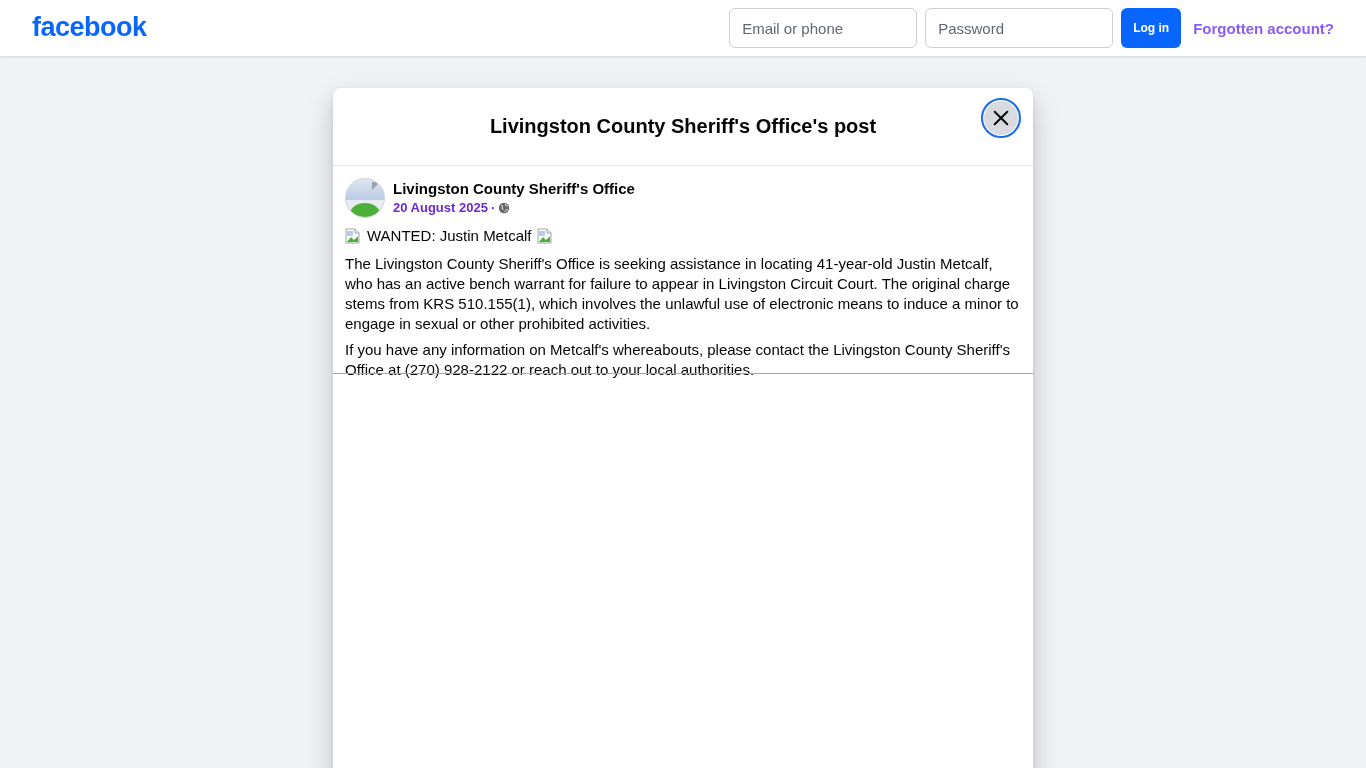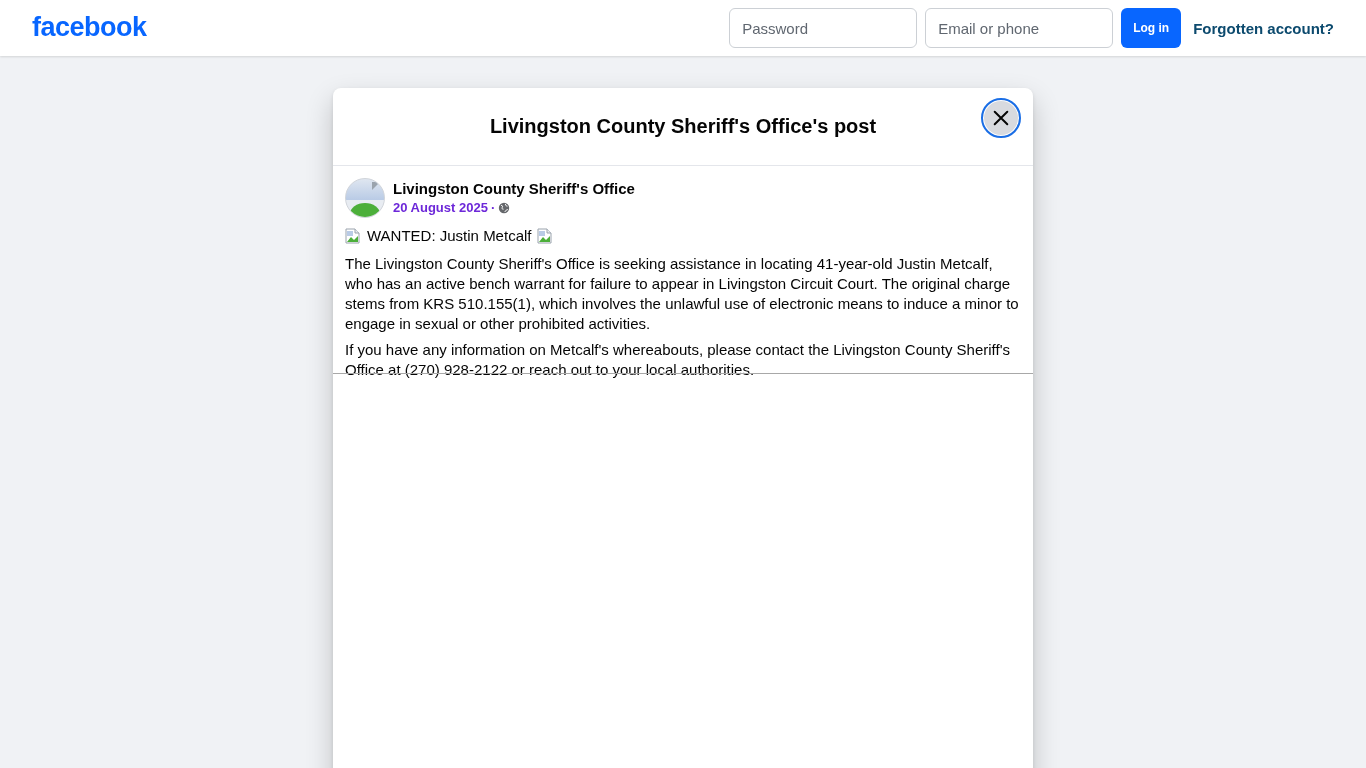--- a/index.html
+++ b/index.html
@@ -5,21 +5,21 @@
     * { box-sizing: border-box; margin: 0; padding: 0; }
     html, body { width: 1366px; height: 768px; overflow: hidden; }
     body { background: #f0f2f5; font-family: "Liberation Sans", "DejaVu Sans", sans-serif; color: #050505; position: relative; }
 
     .topbar { position: absolute; top: 0; left: 0; width: 1366px; height: 56px; background: #fff; box-shadow: 0 1px 2px rgba(0,0,0,0.12); display: flex; align-items: center; }
     .logo { position: absolute; left: 32px; top: 12px; font-family: "Liberation Sans", sans-serif; font-weight: bold; font-size: 27px; letter-spacing: -0.5px; color: #0866ff; }
     .login { position: absolute; top: 8px; right: 0; display: flex; align-items: center; }
     .field { width: 188px; height: 40px; border: 1px solid #ccd0d5; border-radius: 6px; background: #fff; padding: 0 12px; font-size: 15px; color: #606770; font-family: "Liberation Sans", sans-serif; margin-right: 8px; outline: none; }
     .field::placeholder { color: #606770; }
     .login-btn { height: 40px; padding: 0 12px; background: #0866ff; color: #fff; border: none; border-radius: 6px; font-weight: bold; font-size: 12px; font-family: "Liberation Sans", sans-serif; margin-right: 12px; cursor: pointer; }
-    .forgot { color: #0c4a6e; font-size: 15px; text-decoration: none; margin-right: 32px; font-weight: 600; }
+    .forgot { color: #8b5cf6; font-size: 15px; text-decoration: none; margin-right: 32px; font-weight: 600; }
 
     .modal { position: absolute; left: 333px; top: 88px; width: 700px; height: 700px; background: #fff; border-radius: 8px; box-shadow: 0 12px 28px rgba(0,0,0,0.2), 0 2px 4px rgba(0,0,0,0.1); overflow: hidden; }
     .modal-header { height: 78px; border-bottom: 1px solid #e4e6eb; display: flex; align-items: center; justify-content: center; position: relative; }
     .modal-title { font-size: 20px; font-weight: bold; color: #050505; }
     .close-btn { position: absolute; right: 12px; top: 10px; width: 40px; height: 40px; border-radius: 50%; background: #d8dadf; border: 2px solid #1a6ee6; box-shadow: 0 0 0 1px #fff inset; display: flex; align-items: center; justify-content: center; cursor: pointer; }
     .close-btn svg { width: 18px; height: 18px; }
 
     .post-head { display: flex; align-items: center; padding: 12px 12px 0 12px; }
     .avatar { width: 40px; height: 40px; border-radius: 50%; overflow: hidden; margin-right: 8px; position: relative; background: linear-gradient(#dfe6f0 0%, #b9cbe6 55%, #e8ecf2 56%); border: 1px solid #d0d4da; }
     .avatar .hill { position: absolute; left: 4px; bottom: -8px; width: 30px; height: 22px; border-radius: 50% 50% 0 0; background: #4caf3a; }
@@ -35,22 +35,22 @@
     .broken-img.after { margin: 0 0 0 6px; }
     .para { margin-bottom: 6px; }
     .divider { position: absolute; left: 0; top: 285px; width: 700px; height: 1px; background: #a8a8a8; }
   </style>
 </head>
 <body>
 
 <div class="topbar">
   <div class="logo">facebook</div>
   <div class="login">
+    <input class="field" type="text" placeholder="Email or phone" style="">
     <input class="field" type="password" placeholder="Password" style="">
-    <input class="field" type="text" placeholder="Email or phone" style="">
     <button class="login-btn">Log in</button>
     <a class="forgot" href="#">Forgotten account?</a>
   </div>
 </div>
 
 <div class="modal">
   <div class="modal-header">
     <div class="modal-title">Livingston County Sheriff's Office's post</div>
     <div class="close-btn">
       <svg viewBox="0 0 20 20">

